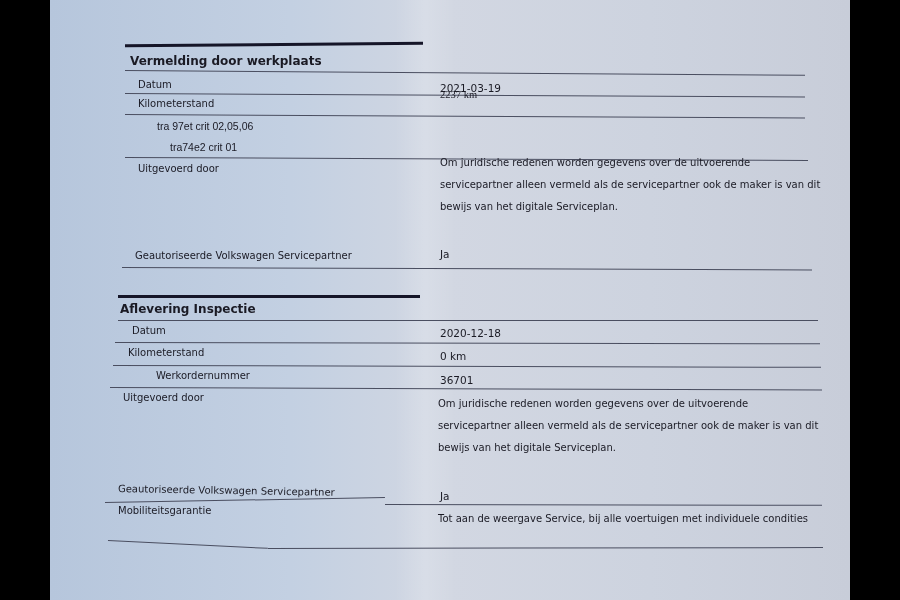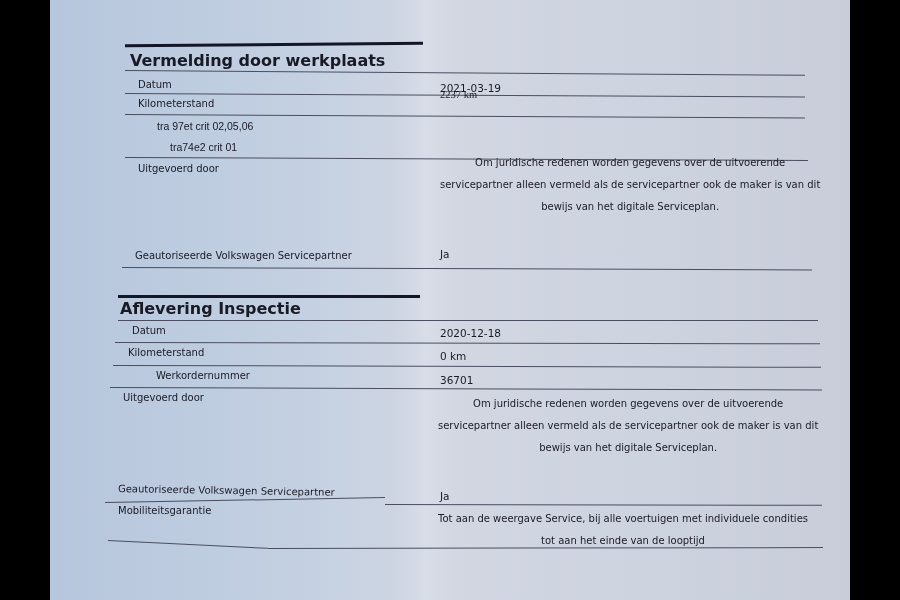--- a/index.html
+++ b/index.html
@@ -35,25 +35,25 @@
       background: #4a4e60;
     }
     .txt {
       position: absolute;
       font-size: 10px;
       white-space: nowrap;
       line-height: 12px;
     }
     .hdr {
       font-weight: bold;
-      font-size: 16px;
+      font-size: 12px;
     }
     .val { font-size: 10.5px; }
     .mono { font-family: "Liberation Sans", sans-serif; font-size: 10.5px; }
-    .para .line { display: block; height: 22px; line-height: 12px; text-align: center; }
+    .para .line { display: block; height: 22px; line-height: 12px; }
   </style>
 </head>
 <body>
 
 <div class="page">
   <div class="fold"></div>
 
   <div>
     <div class="thick-rule" style="left:75px; top:43px; width:298px; transform:rotate(-0.5deg);"></div>
     <div class="txt hdr" style="left:80px; top:55px;">Vermelding door werkplaats</div>
@@ -108,18 +108,17 @@
     </div>
 
     <div class="txt" style="left:68px; top:483px; transform:rotate(1deg); transform-origin:left;">Geautoriseerde Volkswagen Servicepartner</div>
     <div class="rule" style="left:55px; top:502px; width:280px; transform:rotate(-1deg); transform-origin:left;"></div>
     <div class="txt val" style="left:390px; top:490px;">Ja</div>
     <div class="rule" style="left:335px; top:504px; width:437px; transform:rotate(0.1deg); transform-origin:left;"></div>
 
     <div class="txt" style="left:68px; top:505px;">Mobiliteitsgarantie</div>
     <div class="txt para" style="left:388px; top:513px;">
       <span class="line">Tot aan de weergave Service, bij alle voertuigen met individuele condities</span>
-      <span class="line">tot aan het einde van de looptijd</span>
     </div>
     <div class="rule" style="left:58px; top:540px; width:160px; transform:rotate(2.8deg); transform-origin:left;"></div>
     <div class="rule" style="left:218px; top:548px; width:555px; transform:rotate(-0.1deg); transform-origin:left;"></div>
   </div>
 </div>
 
 </body></html>

